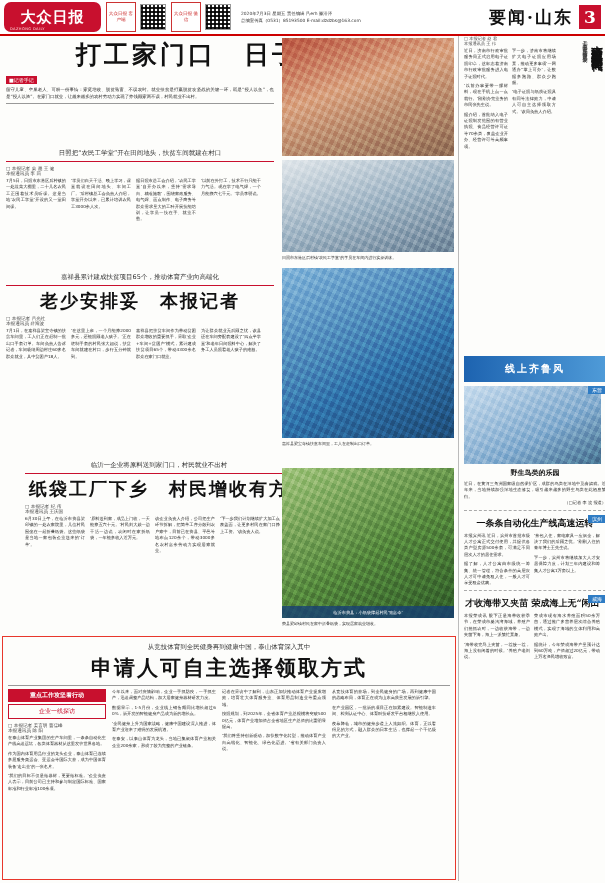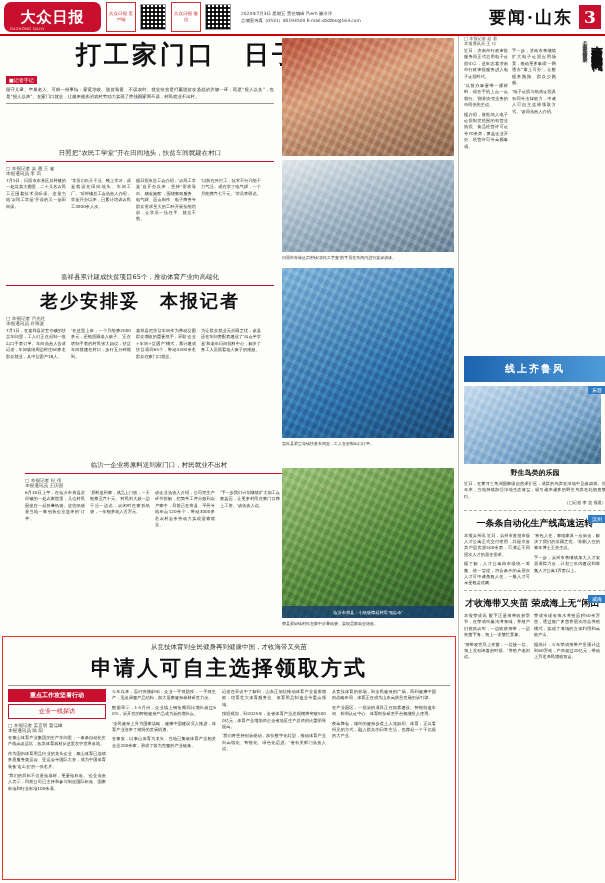--- a/index.html
+++ b/index.html
@@ -233,40 +233,41 @@
       </div>
 
       <div class="photo ph-c" style="position:absolute;left:276px;top:232px;width:172px;height:170px;">
           <div class="imgnoise"></div>
         </div>
       <div class="cap" style="position:absolute;left:276px;top:404px;width:172px;">嘉祥县梁宝寺镇扶贫车间里，工人在赶制出口订单。</div>
 
       <div style="position:absolute;left:0;top:424px;width:268px;margin-left:19px;">
         <div class="kicker">临沂一企业将原料送到家门口，村民就业不出村</div>
         <div class="rule-red"></div>
+        <div class="head1" style="font-size:18px;line-height:23px;letter-spacing:2px;">纸袋工厂下乡　村民增收有方</div>
         <div class="byline" style="margin-top:4px;white-space:pre-line;">□ 本报记者 纪 伟
 本报通讯员 王庆国</div>
         <div style="display:flex;gap:5px;margin-top:2px;">
           <div class="txtcol" style="width:60px;">6月30日上午，在临沂市费县梁邱镇的一处农家院里，几位村民围坐在一起折叠纸袋。这些纸袋是当地一家包装企业送来的'订单'。</div>
           <div class="txtcol" style="width:60px;">'原料送到家，成品上门收，一天能挣五六十元。'村民刘大娘一边干活一边说，农闲时在家折纸袋，一年能多收入近万元。</div>
           <div class="txtcol" style="width:60px;">该企业负责人介绍，公司把生产环节拆解，把简单工序分散到农户家中，目前已在费县、平邑等地布点120余个，带动3000多名农村富余劳动力实现居家就业。</div>
           <div class="txtcol" style="width:60px;">'下一步我们计划继续扩大加工点覆盖面，让更多村民在家门口挣上工资。'该负责人说。</div>
         </div>
       </div>
 
       <div class="photo ph-d" style="position:absolute;left:276px;top:432px;width:172px;height:150px;">
         <div class="imgnoise"></div>
         <div class="overlay-bar">临沂市费县：小纸袋撑起村民'致富伞'</div>
       </div>
       <div class="cap" style="position:absolute;left:276px;top:584px;width:172px;">费县梁邱镇村民在家中折叠纸袋，实现居家就业增收。</div>
 
       <div class="redbox" style="left:-4px;top:600px;width:452px;height:242px;"></div>
 
       <div style="position:absolute;left:2px;top:606px;width:442px;">
-        <div class="kicker" style="font-size:6.5px;">从竞技体育到全民健身再到健康中国，才收海带又夹苗</div>
+        <div class="kicker" style="font-size:6.5px;">从竞技体育到全民健身再到健康中国，泰山体育深入其中</div>
         <div class="head1" style="font-size:21px;line-height:27px;letter-spacing:2px;margin-top:2px;">申请人可自主选择领取方式</div>
         <div class="rule-thin" style="margin-top:4px;"></div>
 
         <div style="display:flex;gap:6px;margin-top:3px;">
           <div style="width:98px;">
             <div style="background:#c8102e;color:#fff;font-size:6px;padding:2px 3px;text-align:center;font-weight:bold;">重点工作攻坚看行动</div>
             <div style="border:1px solid #c8102e;color:#c8102e;font-size:6px;padding:2px 3px;text-align:center;margin-top:2px;">企业一线探访</div>
             <div class="byline" style="margin-top:4px;white-space:pre-line;">□ 本报记者 姜言明 曹儒峰
 本报通讯员 陈 阳</div>
             <div class="txtcol" style="margin-top:2px;">在泰山体育产业集团的生产车间里，一条条自动化生产线高速运转，各类体育器材从这里发往世界各地。</div>

